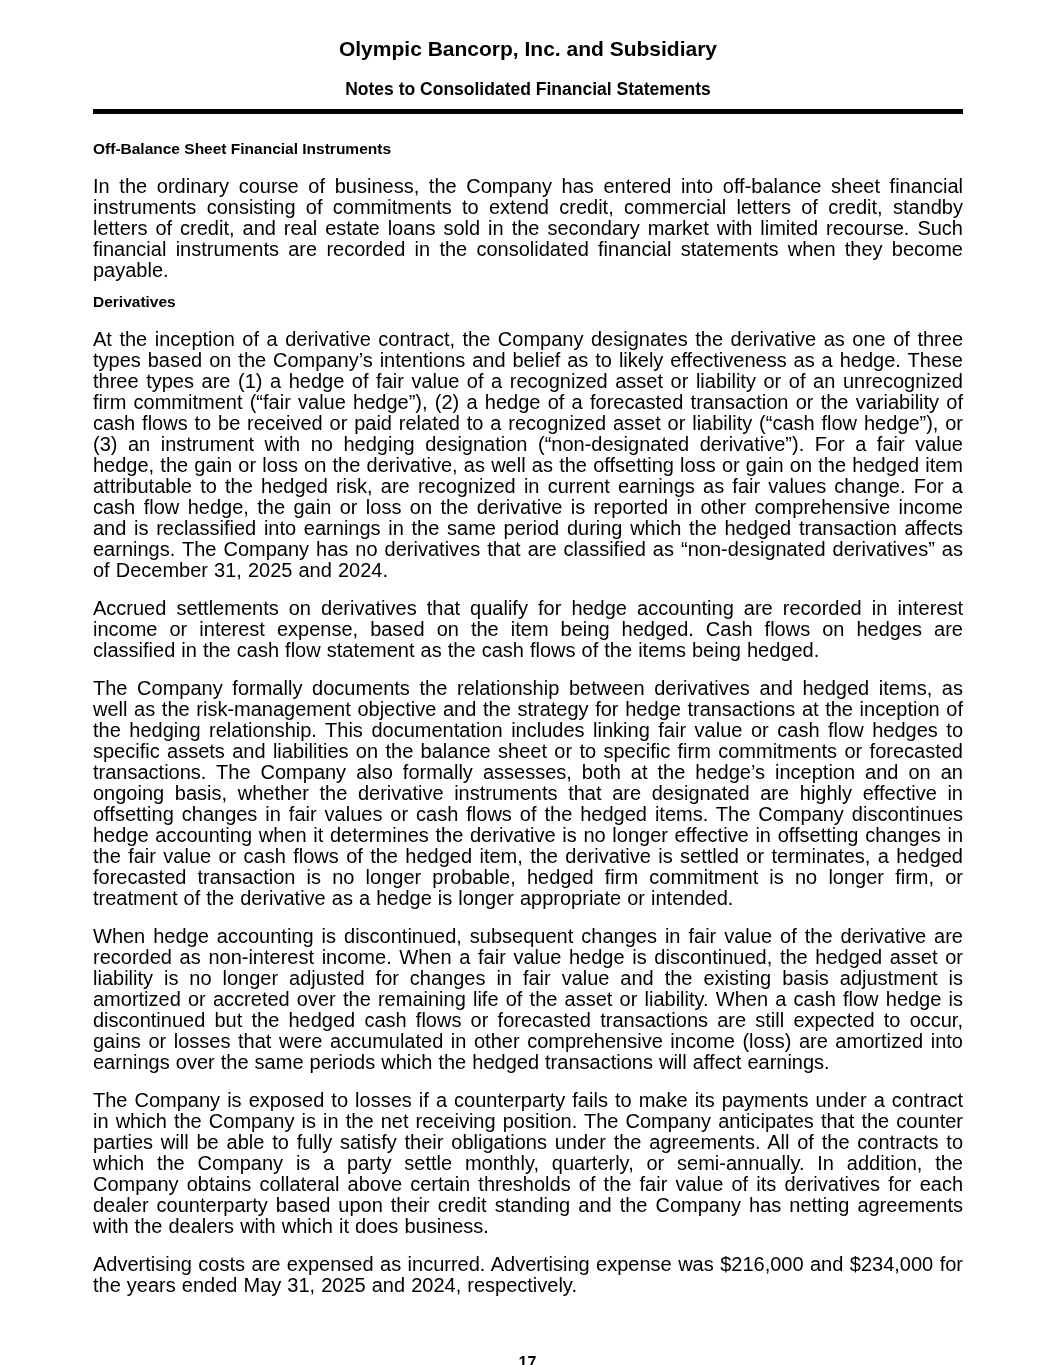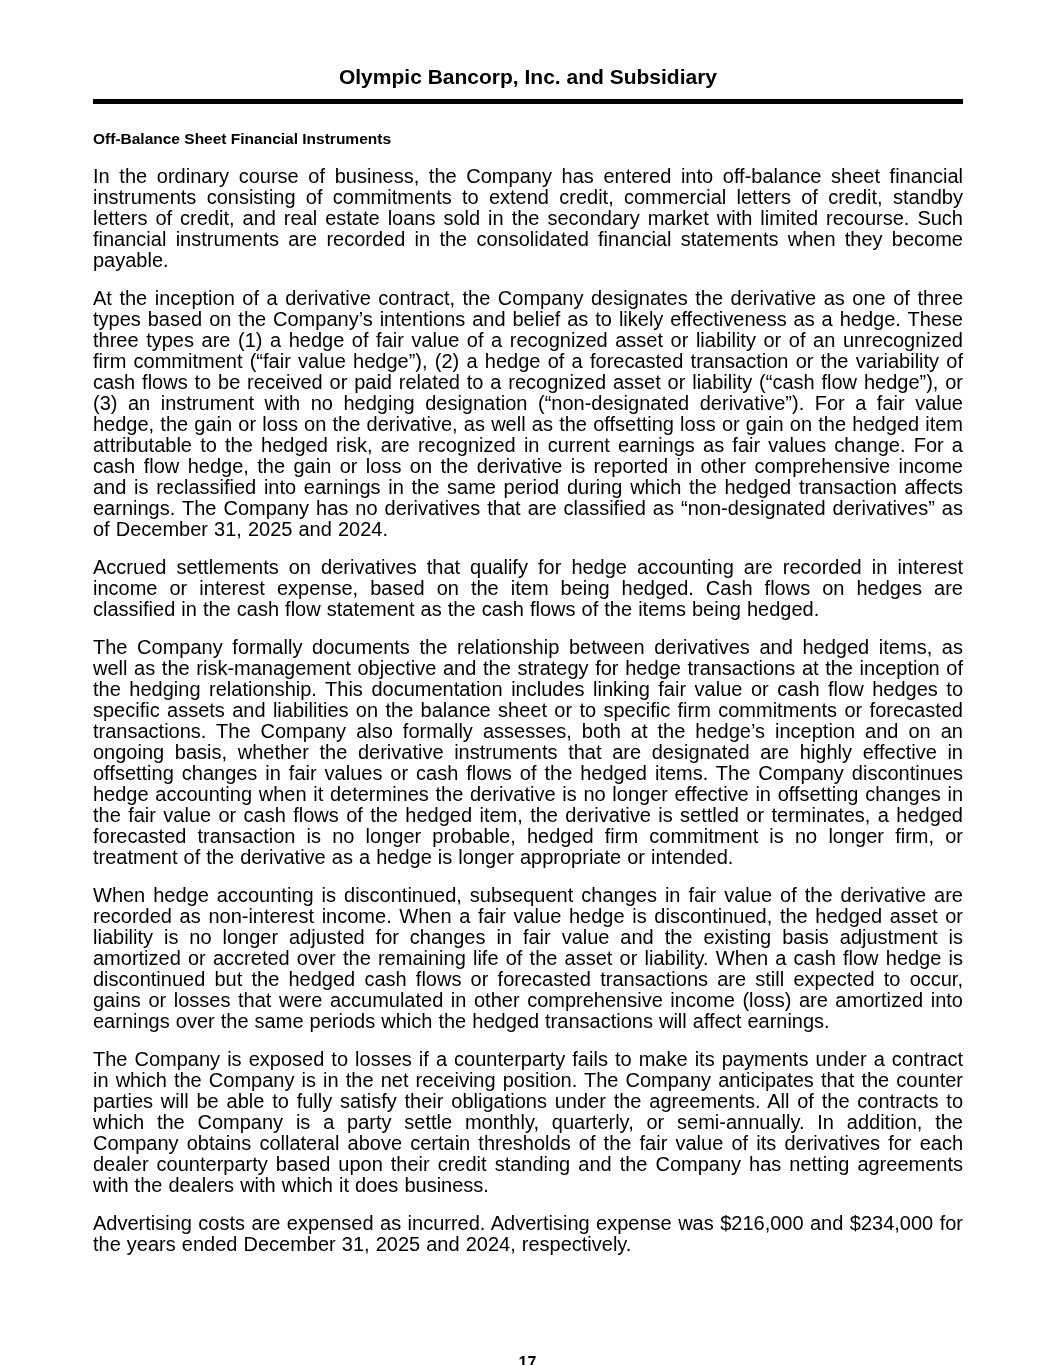--- a/index.html
+++ b/index.html
@@ -8,21 +8,21 @@
     height: 1365px;
     background: #ffffff;
     position: relative;
     font-family: "Liberation Sans", sans-serif;
     color: #000000;
     overflow: hidden;
     margin: 0 auto;
     box-sizing: border-box;
   }
   .inner {
-    padding: 64px 92px 0 93px;
+    padding: 36px 92px 0 93px;
   }
   .doc-title {
     text-align: center;
     font-weight: bold;
     font-size: 21px;
     line-height: 26px;
   }
   .doc-subtitle {
     text-align: center;
     font-weight: bold;
@@ -65,35 +65,37 @@
   }
 </style>
 </head>
 <body>
 
 <div class="page">
   <div class="inner">
 
     <header>
       <div class="doc-title">Olympic Bancorp, Inc. and Subsidiary</div>
+      <div class="doc-subtitle">Notes to Consolidated Financial Statements</div>
       <div class="header-rule"></div>
     </header>
 
     <main>
 
       <h3 class="sec-heading first">Off-Balance Sheet Financial Instruments</h3>
       <p class="para">In the ordinary course of business, the Company has entered into off-balance sheet financial instruments consisting of commitments to extend credit, commercial letters of credit, standby letters of credit, and real estate loans sold in the secondary market with limited recourse. Such financial instruments are recorded in the consolidated financial statements when they become payable.</p>
 
+      <h3 class="sec-heading">Derivatives</h3>
       <p class="para">At the inception of a derivative contract, the Company designates the derivative as one of three types based on the Company’s intentions and belief as to likely effectiveness as a hedge. These three types are (1) a hedge of fair value of a recognized asset or liability or of an unrecognized firm commitment (“fair value hedge”), (2) a hedge of a forecasted transaction or the variability of cash flows to be received or paid related to a recognized asset or liability (“cash flow hedge”), or (3) an instrument with no hedging designation (“non-designated derivative”). For a fair value hedge, the gain or loss on the derivative, as well as the offsetting loss or gain on the hedged item attributable to the hedged risk, are recognized in current earnings as fair values change. For a cash flow hedge, the gain or loss on the derivative is reported in other comprehensive income and is reclassified into earnings in the same period during which the hedged transaction affects earnings. The Company has no derivatives that are classified as “non-designated derivatives” as of December 31, 2025 and 2024.</p>
       <p class="para">Accrued settlements on derivatives that qualify for hedge accounting are recorded in interest income or interest expense, based on the item being hedged. Cash flows on hedges are classified in the cash flow statement as the cash flows of the items being hedged.</p>
       <p class="para">The Company formally documents the relationship between derivatives and hedged items, as well as the risk-management objective and the strategy for hedge transactions at the inception of the hedging relationship. This documentation includes linking fair value or cash flow hedges to specific assets and liabilities on the balance sheet or to specific firm commitments or forecasted transactions. The Company also formally assesses, both at the hedge’s inception and on an ongoing basis, whether the derivative instruments that are designated are highly effective in offsetting changes in fair values or cash flows of the hedged items. The Company discontinues hedge accounting when it determines the derivative is no longer effective in offsetting changes in the fair value or cash flows of the hedged item, the derivative is settled or terminates, a hedged forecasted transaction is no longer probable, hedged firm commitment is no longer firm, or treatment of the derivative as a hedge is longer appropriate or intended.</p>
       <p class="para">When hedge accounting is discontinued, subsequent changes in fair value of the derivative are recorded as non-interest income. When a fair value hedge is discontinued, the hedged asset or liability is no longer adjusted for changes in fair value and the existing basis adjustment is amortized or accreted over the remaining life of the asset or liability. When a cash flow hedge is discontinued but the hedged cash flows or forecasted transactions are still expected to occur, gains or losses that were accumulated in other comprehensive income (loss) are amortized into earnings over the same periods which the hedged transactions will affect earnings.</p>
       <p class="para">The Company is exposed to losses if a counterparty fails to make its payments under a contract in which the Company is in the net receiving position. The Company anticipates that the counter parties will be able to fully satisfy their obligations under the agreements. All of the contracts to which the Company is a party settle monthly, quarterly, or semi-annually. In addition, the Company obtains collateral above certain thresholds of the fair value of its derivatives for each dealer counterparty based upon their credit standing and the Company has netting agreements with the dealers with which it does business.</p>
 
-      <p class="para">Advertising costs are expensed as incurred. Advertising expense was $216,000 and $234,000 for the years ended December 31, 2025 and 2024, respectively.</p>
+      <p class="para">Advertising costs are expensed as incurred. Advertising expense was $216,000 and $234,000 for the years ended May 31, 2025 and 2024, respectively.</p>
 
     </main>
   </div>
 
   <footer>
     <div class="page-number">17</div>
   </footer>
 </div>
 
 </body></html>

